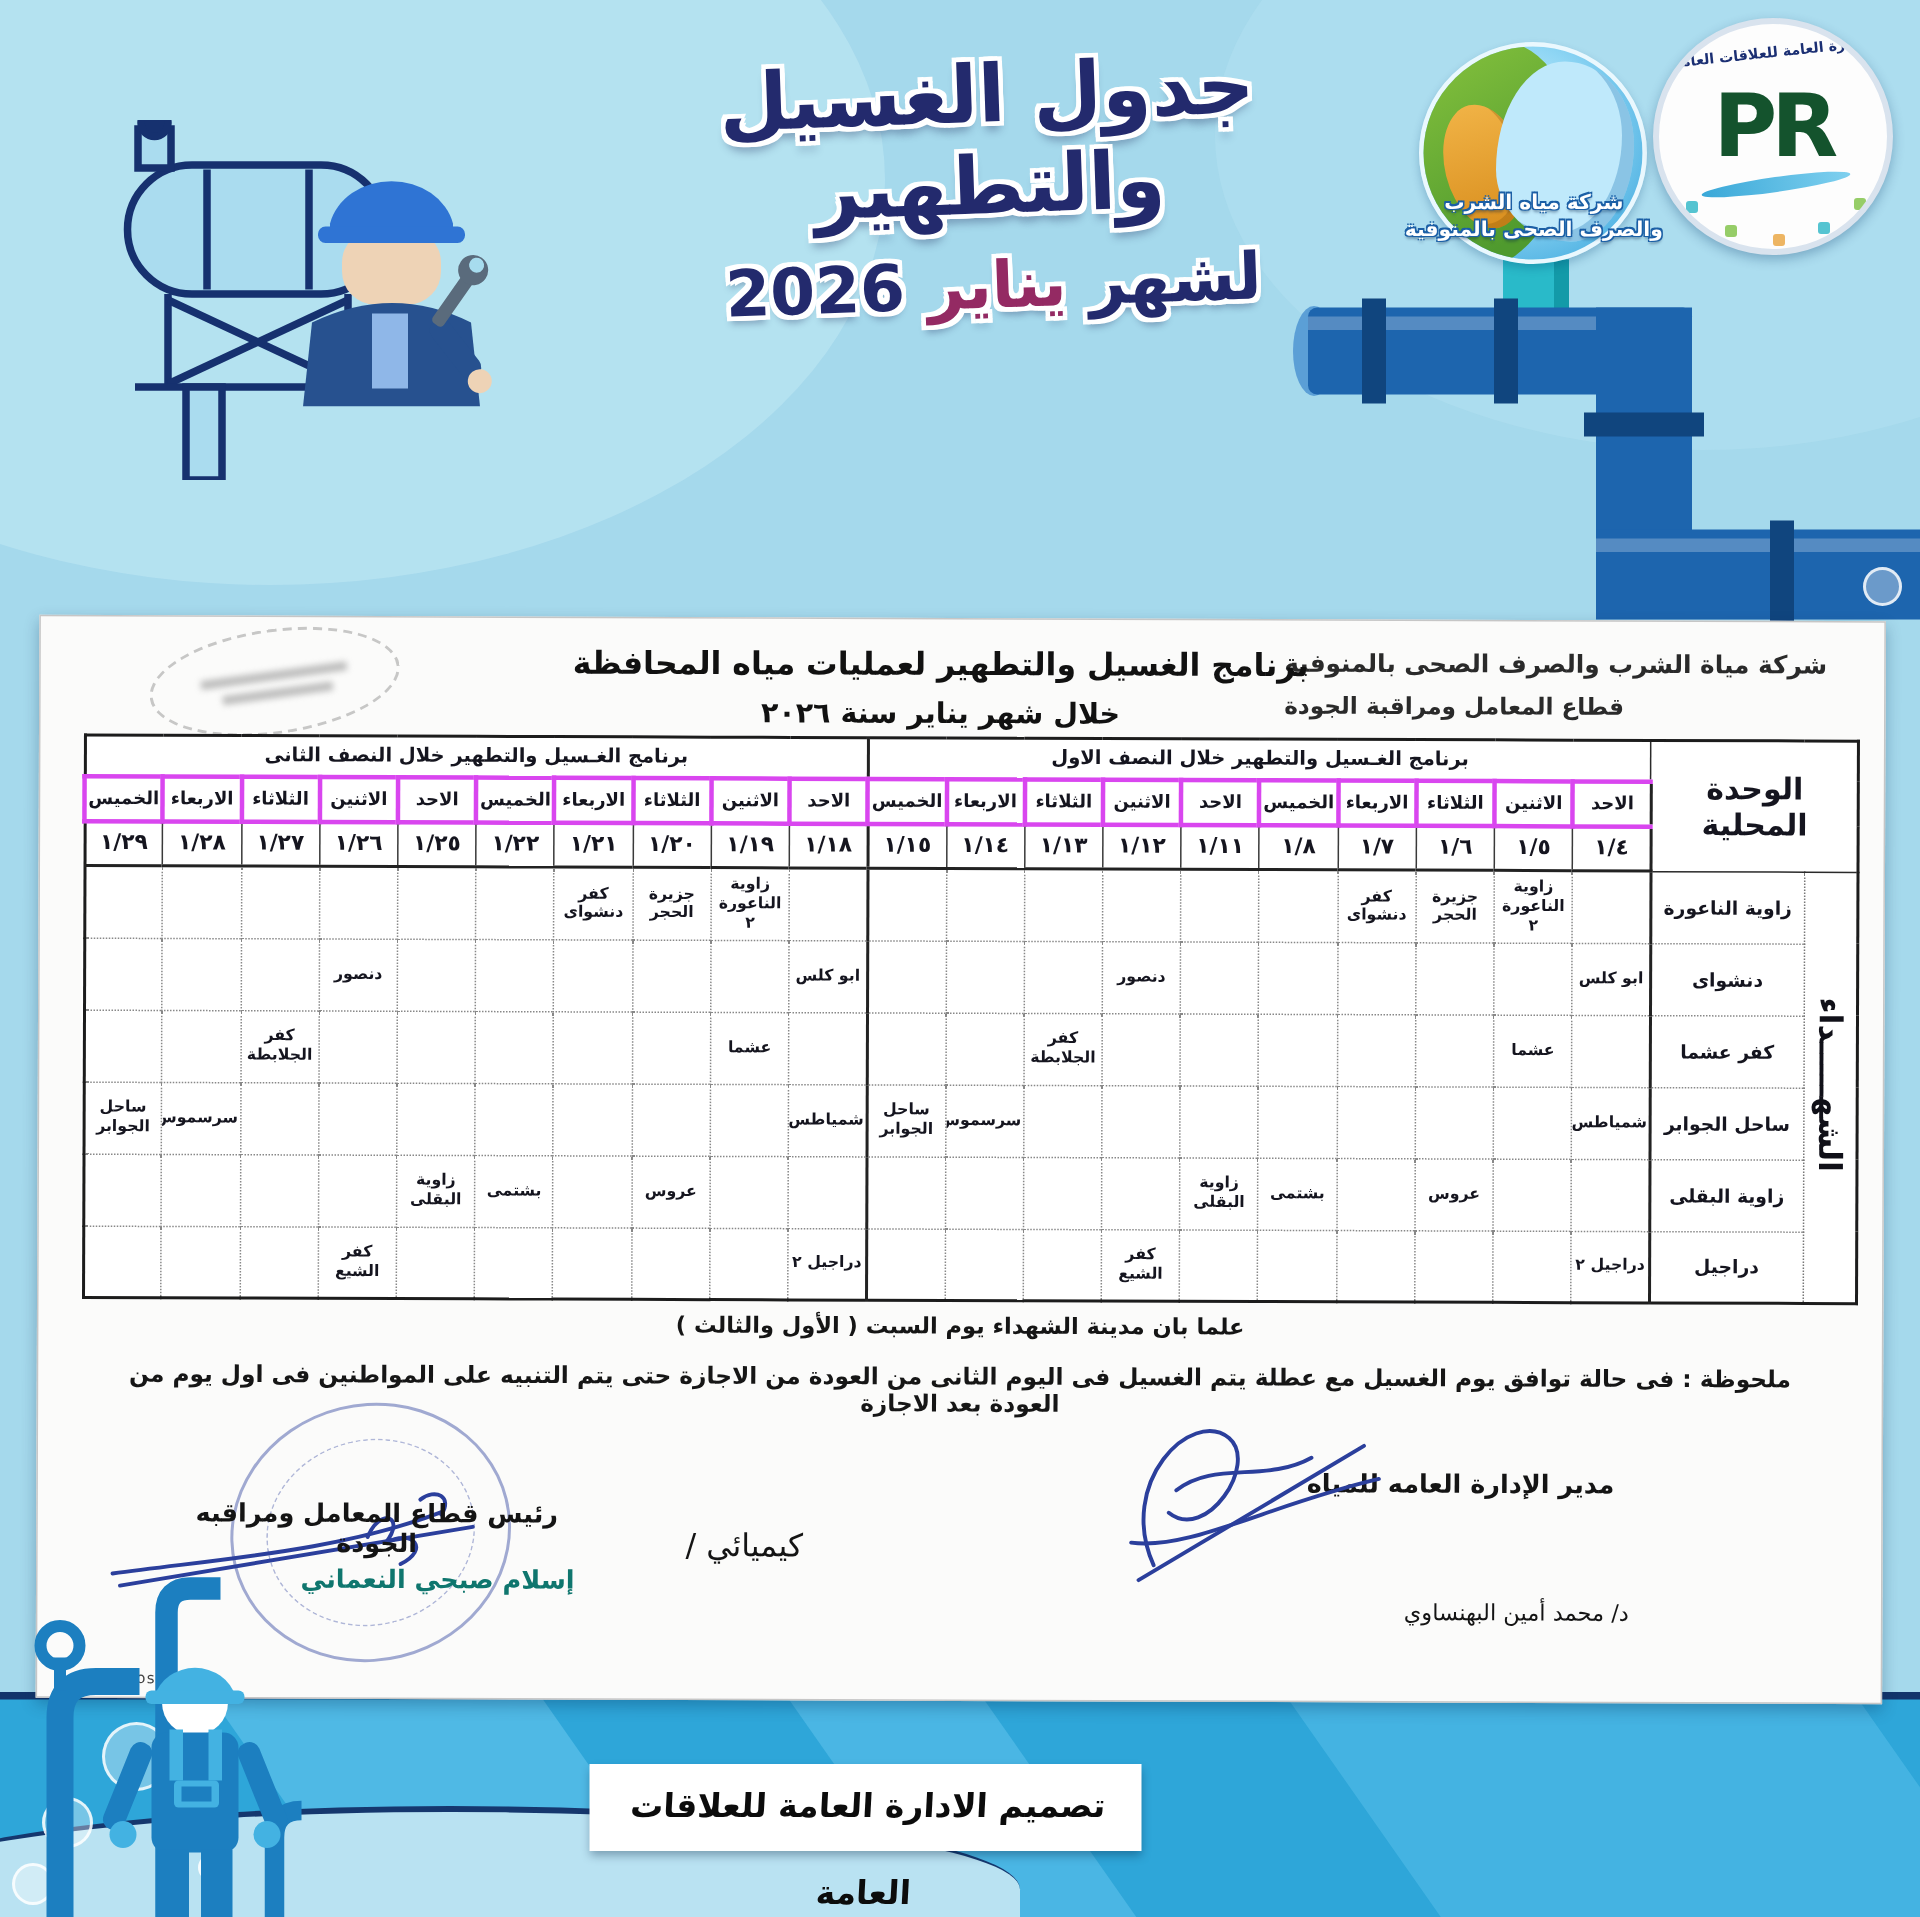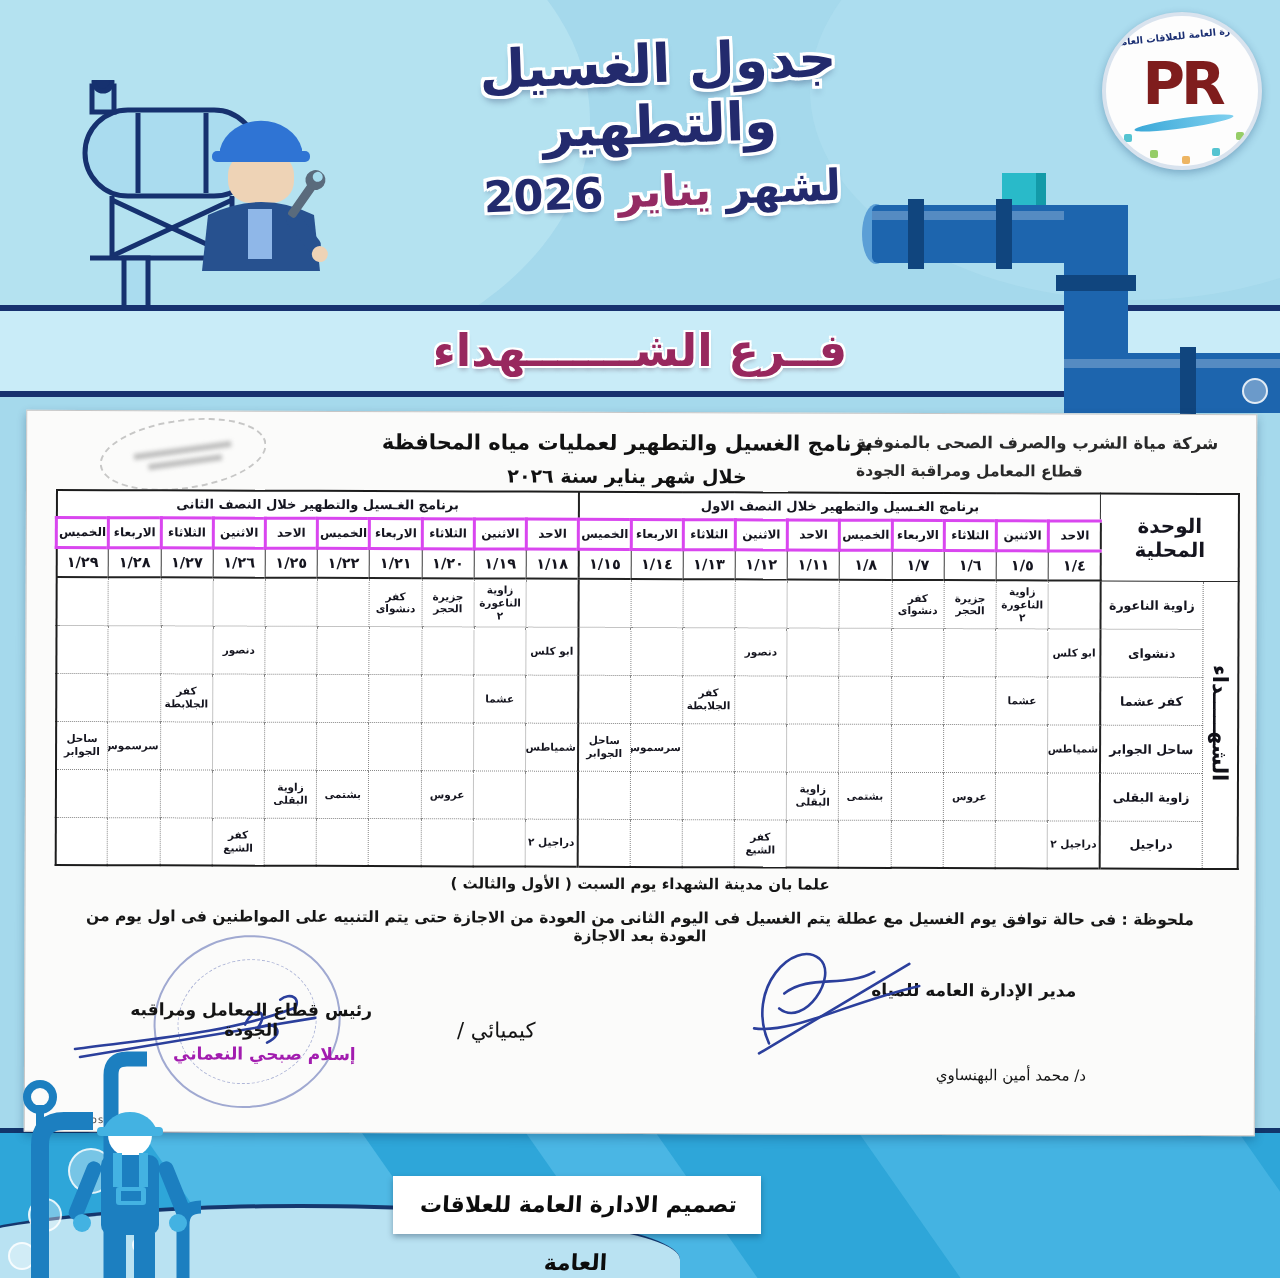--- a/index.html
+++ b/index.html
@@ -25,21 +25,21 @@
   .orangeBlob{position:absolute;top:38px;left:14px;width:52px;height:84px;border-radius:50%;
     background:linear-gradient(#f0b245,#d98f1f);transform:rotate(-14deg);box-shadow:inset -4px -4px 0 rgba(120,70,0,.25);}
   .dropShape{position:absolute;top:10px;right:6px;width:92px;height:120px;background:#bfe9fb;
     border-radius:50% 50% 46% 54%/60% 46% 54% 40%;box-shadow:inset -8px -6px 0 rgba(40,130,190,.35);}
   .companyLogoText{position:absolute;bottom:14px;left:-16px;width:185px;text-align:center;color:#fff;
     font-weight:800;font-size:13.5px;line-height:1.35;
     text-shadow:-1px -1px 0 #1b5fa6,1px -1px 0 #1b5fa6,-1px 1px 0 #1b5fa6,1px 1px 0 #1b5fa6,0 2px 2px rgba(0,30,70,.4);}
   .prLogo{top:12px;right:18px;width:160px;height:158px;border-radius:50%;background:#fdfdfd;
     border:4px solid #d9e3ee;box-shadow:0 3px 8px rgba(0,50,100,.3);z-index:4;overflow:hidden;}
   .prArc{position:absolute;top:14px;width:100%;text-align:center;font-size:9.5px;font-weight:700;color:#1b2f73;transform:rotate(-6deg);}
-  .prText{position:absolute;top:34px;width:100%;text-align:center;font-size:58px;font-weight:800;color:#7f1d1d;letter-spacing:-4px;direction:ltr;}
+  .prText{position:absolute;top:34px;width:100%;text-align:center;font-size:58px;font-weight:800;color:#14532d;letter-spacing:-4px;direction:ltr;}
   .prWave{position:absolute;top:102px;left:28px;width:100px;height:10px;border-radius:50%;
     background:linear-gradient(90deg,#3aa8d8,#7fd0ef);transform:rotate(-8deg);}
   .prDot{position:absolute;width:8px;height:8px;border-radius:2px;opacity:.8;}
   
   .branchBanner{top:305px;left:0;width:1280px;height:92px;background:#c9ecf8;border-top:6px solid #16316f;border-bottom:6px solid #16316f;z-index:2;}
   .branchText{width:100%;text-align:center;line-height:80px;font-size:45px;font-weight:800;color:#98285e;
     text-shadow:-2px -2px 0 #fff,2px -2px 0 #fff,-2px 2px 0 #fff,2px 2px 0 #fff,0 4px 4px rgba(50,10,40,.25);}
   
   .doc{top:412px;left:25px;width:1231px;height:722px;background:#fbfbfa;border:1px solid #c6c6c6;
     box-shadow:0 4px 10px rgba(0,40,80,.3);z-index:4;transform:rotate(.2deg);direction:rtl;}
@@ -64,21 +64,21 @@
   td.strip{width:36px;border-right:1px dotted #777;border-left:1px dotted #777;}
   td.strip span{display:inline-block;writing-mode:vertical-rl;font-size:21px;font-weight:800;letter-spacing:3px;color:#101018;}
   .halfStart{border-right:2px solid #222 !important;}
   
   .noteSat{top:462px;width:100%;text-align:center;font-size:15px;font-weight:800;color:#151515;}
   .noteHol{top:496px;right:50px;left:50px;text-align:center;font-size:15.5px;font-weight:700;color:#161616;}
   .sigRTitle{top:566px;right:178px;font-size:17px;font-weight:800;color:#141414;}
   .sigRName{top:620px;right:168px;font-size:15px;font-weight:400;color:#141414;margin-top:32px;}
   .sigLTitle{top:560px;left:96px;width:260px;text-align:center;font-size:17px;font-weight:800;color:#141414;z-index:2;margin-top:28px;}
   .sigLRole{top:606px;left:432px;font-size:21px;font-weight:400;color:#141414;}
-  .sigLName{top:632px;left:148px;width:210px;text-align:left;font-size:17px;font-weight:800;color:#a21caf;z-index:2;}
+  .sigLName{top:632px;left:148px;width:210px;text-align:right;font-size:17px;font-weight:800;color:#0f766e;z-index:2;}
   .roundStamp{top:524px;left:128px;width:188px;height:172px;border:2px solid rgba(43,63,156,.55);border-radius:50%;transform:rotate(-14deg);opacity:.8;}
   .roundStamp::after{content:"";position:absolute;inset:22px;border:1.5px dashed rgba(43,63,156,.45);border-radius:50%;}
   .watermark{bottom:6px;left:66px;font-size:10px;color:#444;letter-spacing:1px;direction:ltr;}
   
   .bottomBand{top:1128px;left:0;width:1280px;height:150px;background:#2ea6d9;border-top:5px solid #12356b;overflow:hidden;z-index:1;}
   .stripe{position:absolute;top:-30px;height:240px;background:#4fb9e5;transform:skewX(35deg);}
   .bottomWave{bottom:0;right:600px;width:760px;height:74px;background:#b9e2f2;border-top:4px solid #15376e;
     border-radius:100% 100% 0 0/150% 150% 0 0;z-index:2;}
   .footerBanner{top:1176px;left:393px;width:368px;height:58px;background:#fff;box-shadow:0 3px 6px rgba(0,30,60,.35);z-index:5;}
   .footerBanner div{width:100%;text-align:center;line-height:58px;font-weight:800;font-size:22px;color:#0c0c0c;transform:skewX(-3deg);}
@@ -144,35 +144,43 @@
     <rect x="22" y="96" width="256" height="9" fill="#ffffff" opacity="0.25"></rect>
     <rect x="58" y="84" width="16" height="70" fill="#10457e"></rect>
     <rect x="146" y="84" width="16" height="70" fill="#10457e"></rect>
     <rect x="214" y="90" width="64" height="185" fill="#1d65ae"></rect>
     <rect x="206" y="160" width="80" height="16" fill="#10457e"></rect>
     <rect x="214" y="238" width="216" height="60" fill="#1d65ae"></rect>
     <rect x="214" y="244" width="216" height="9" fill="#ffffff" opacity="0.25"></rect>
     <rect x="330" y="232" width="16" height="72" fill="#10457e"></rect>
   </svg>
 
+  <div class="abs companyLogo">
+    <div class="companyCircle">
+      <div class="greenArc"></div>
+      <div class="orangeBlob"></div>
+      <div class="dropShape"></div>
+    </div>
+    <div class="companyLogoText">
+      <div>شركة مياه الشرب</div>
+      <div>والصرف الصحى بالمنوفية</div>
+    </div>
+  </div>
 
   <div class="abs prLogo">
     <div class="prArc">الادارة العامة للعلاقات العامة</div>
     <div class="prText">PR</div>
     <div class="prWave"></div>
     <span class="prDot" style="left:18px;top:118px;background:#2ab5c5;"></span>
     <span class="prDot" style="left:44px;top:134px;background:#7cc142;"></span>
     <span class="prDot" style="left:76px;top:140px;background:#e8a23c;"></span>
     <span class="prDot" style="left:106px;top:132px;background:#2ab5c5;"></span>
     <span class="prDot" style="left:130px;top:116px;background:#7cc142;"></span>
   </div>
 
-  <div class="abs branchBanner">
-    <div class="branchText">فــرع الشـــــــهداء</div>
-  </div>
 
   <div class="abs bubble" style="top:378px;right:12px;width:26px;height:26px;"></div>
   <div class="abs bubble" style="top:420px;right:34px;width:18px;height:18px;"></div>
 
   <div class="abs doc">
 
     <div class="abs docCompany">
       <div>شركة مياة الشرب والصرف الصحى بالمنوفية</div>
       <div class="l2">قطاع المعامل ومراقبة الجودة</div>
     </div>

